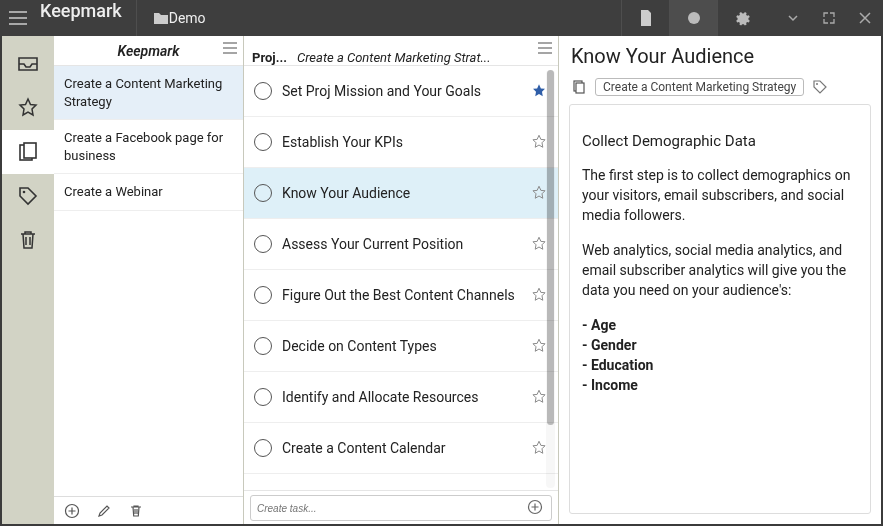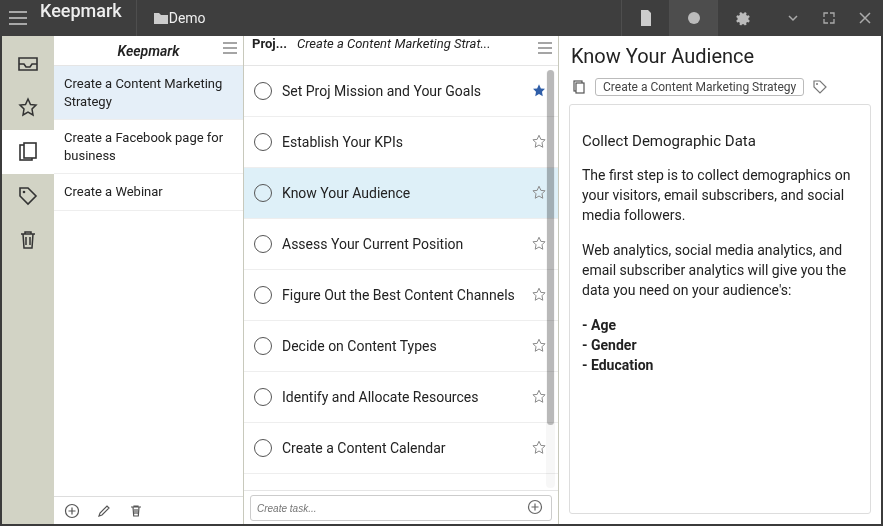--- a/index.html
+++ b/index.html
@@ -26,21 +26,21 @@
   .projects { width:190px; background:#fff; display:flex; flex-direction:column; border-right:1px solid #c8c9bc; }
   .projects-head { display:flex; align-items:center; justify-content:center; position:relative; height:30px; font-style:italic; font-weight:600; font-size:14px; border-bottom:1px solid #e5e5e5; }
   .projects-head .menu-icon { position:absolute; right:6px; top:6px; cursor:pointer; }
   .proj-list { flex:1; overflow:auto; }
   .proj-item { padding:9px 10px; font-size:13px; line-height:1.35; border-bottom:1px solid #eee; cursor:pointer; }
   .proj-item.selected { background:#e5eff8; }
   .proj-footer { height:28px; border-top:1px solid #ddd; display:flex; align-items:center; gap:4px; padding:0 4px; }
   .pf-btn { width:28px; height:24px; display:flex; align-items:center; justify-content:center; cursor:pointer; color:#555; }
 
   .tasks { width:315px; background:#fff; display:flex; flex-direction:column; border-right:1px solid #c8c9bc; position:relative;}
-  .tasks-head { height:30px; display:flex; align-items:flex-start; padding:0 22px 0 8px; border-bottom:1px solid #e5e5e5; position:relative; white-space:nowrap; overflow:hidden; }
+  .tasks-head { height:30px; display:flex; align-items:flex-end; padding:0 22px 0 8px; border-bottom:1px solid #e5e5e5; position:relative; white-space:nowrap; overflow:hidden; }
   .tasks-head .bc-root { font-weight:700; font-size:13px; }
   .tasks-head .bc-cur { font-style:italic; font-size:13px; margin-left:10px; overflow:hidden; text-overflow:ellipsis; }
   .tasks-head .menu-icon { position:absolute; right:6px; top:6px; cursor:pointer; }
   .task-list { flex:1; overflow:auto; }
   .scroll-cue { position:absolute; right:3px; top:34px; bottom:36px; width:9px; background:rgba(0,0,0,0.03); border-radius:4px; }
   .scroll-thumb { position:absolute; left:1px; width:7px; top:0; height:85%; background:rgba(0,0,0,0.25); border-radius:4px; }
   .task-item { display:flex; align-items:center; height:51px; padding:0 10px 0 6px; border-bottom:1px solid #eee; gap:10px; cursor:pointer; }
   .task-item.selected { background:#def0f8; }
   .task-check { width:18px; height:18px; border:1.6px solid #555; border-radius:50%; flex-shrink:0; margin-left:4px;}
   .task-label { flex:1; font-size:14px; color:#222; }
@@ -284,16 +284,17 @@
           </svg>
       </span>
     </div>
     <div class="detail-content">
       <h4>Collect Demographic Data</h4>
       <p>The first step is to collect demographics on your visitors, email subscribers, and social media followers.</p>
       <p>Web analytics, social media analytics, and email subscriber analytics will give you the data you need on your audience's:</p>
       <p class="li">- Age</p>
       <p class="li">- Gender</p>
       <p class="li">- Education</p>
+      <p class="li">- Income</p>
     </div>
   </div>
 
 </div>
 
 </body></html>

